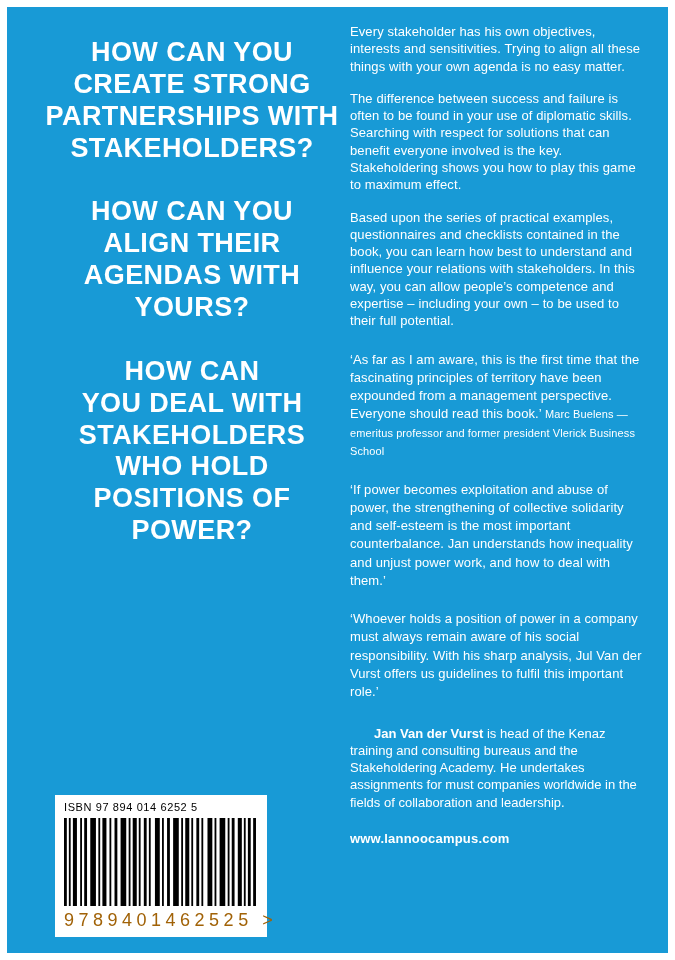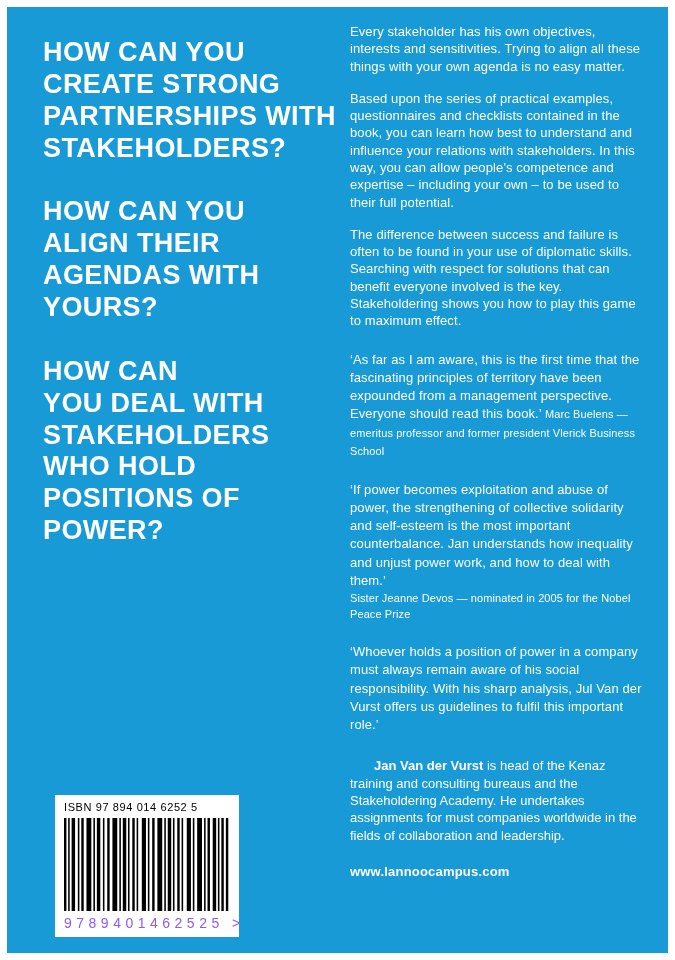--- a/index.html
+++ b/index.html
@@ -17,21 +17,21 @@
     width: 661px; height: 946px;
     background: #189ad6;
     color: #ffffff;
     overflow: hidden;
   }
   
   .headlines {
     position: absolute;
     left: 36px; top: 30px;
     width: 298px;
-    text-align: left;
+    text-align: center;
   }
   .headline {
     font-size: 27px;
     font-weight: bold;
     line-height: 1.18;
     letter-spacing: 0.4px;
     white-space: pre-line;
     margin: 0 0 32px 0;
   }
   
@@ -71,44 +71,44 @@
   .website {
     margin-top: 20px;
     font-size: 13px;
     font-weight: bold;
     letter-spacing: 0.2px;
   }
   
   .barcode-box {
     position: absolute;
     left: 48px; top: 788px;
-    width: 184px; height: 142px;
+    width: 212px; height: 142px;
     background: #ffffff;
     color: #000000;
     padding: 6px 9px 6px 9px;
     display: flex;
     flex-direction: column;
   }
   .isbn-label {
     font-size: 11px;
     letter-spacing: 0.6px;
     margin: 0 0 5px 0;
     color: #000;
   }
   .bars {
     flex: 1;
     width: 100%;
   }
   .bars svg { width: 100%; height: 100%; display: block; }
   .barcode-digits {
-    font-size: 14px;
+    font-size: 18px;
     letter-spacing: 4.5px;
     margin-top: 4px;
     white-space: nowrap;
-    color: #8b5cf6;
+    color: #a16207;
   }
 </style>
 </head>
 <body>
 
 <div class="cover">
 
   <div class="headlines">
     <h2 class="headline">HOW CAN YOU
 CREATE STRONG
@@ -121,30 +121,29 @@
     <h2 class="headline">HOW CAN
 YOU DEAL WITH
 STAKEHOLDERS
 WHO HOLD
 POSITIONS OF
 POWER?</h2>
   </div>
 
   <div class="right-col">
     <p class="body-text">Every stakeholder has his own objectives, interests and sensitivities. Trying to align all these things with your own agenda is no easy matter.</p>
+    <p class="body-text">The difference between success and failure is often to be found in your use of diplomatic skills. Searching with respect for solutions that can benefit everyone involved is the key. Stakeholdering shows you how to play this game to maximum effect.</p>
     <p class="body-text">Based upon the series of practical examples, questionnaires and checklists contained in the book, you can learn how best to understand and influence your relations with stakeholders. In this way, you can allow people’s competence and expertise – including your own – to be used to their full potential.</p>
-    <p class="body-text">The difference between success and failure is often to be found in your use of diplomatic skills. Searching with respect for solutions that can benefit everyone involved is the key. Stakeholdering shows you how to play this game to maximum effect.</p>
 
     <div class="quote-block">
       <span class="quote-text">‘As far as I am aware, this is the first time that the fascinating principles of territory have been expounded from a manage­ment perspective. Everyone should read this book.’ </span><span class="attr">Marc Buelens — emeritus professor and former president Vlerick Business School</span>
     </div>
 
     <div class="quote-block">
       <span class="quote-text">‘If power becomes exploitation and abuse of power, the strengthening of collective solidarity and self-esteem is the most important counterbalance. Jan understands how inequality and unjust power work, and how to deal with them.’</span>
-      <span class="attr attr-block">Sister Jeanne Devos — nominated in 2005 for the Nobel Peace Prize</span>
     </div>
 
     <div class="quote-block">
       <span class="quote-text">‘Whoever holds a position of power in a company must always remain aware of his social responsibility. With his sharp analysis, Jul Van der Vurst offers us guidelines to fulfil this important role.’</span>
     </div>
 
     <p class="bio"><span class="bio-name">Jan Van der Vurst</span><span> is head of the Kenaz training and consulting bureaus and the Stakeholdering Academy. He undertakes assignments for must companies worldwide in the fields of collaboration and leadership.</span></p>
 
     <p class="website">www.lannoocampus.com</p>
   </div>

